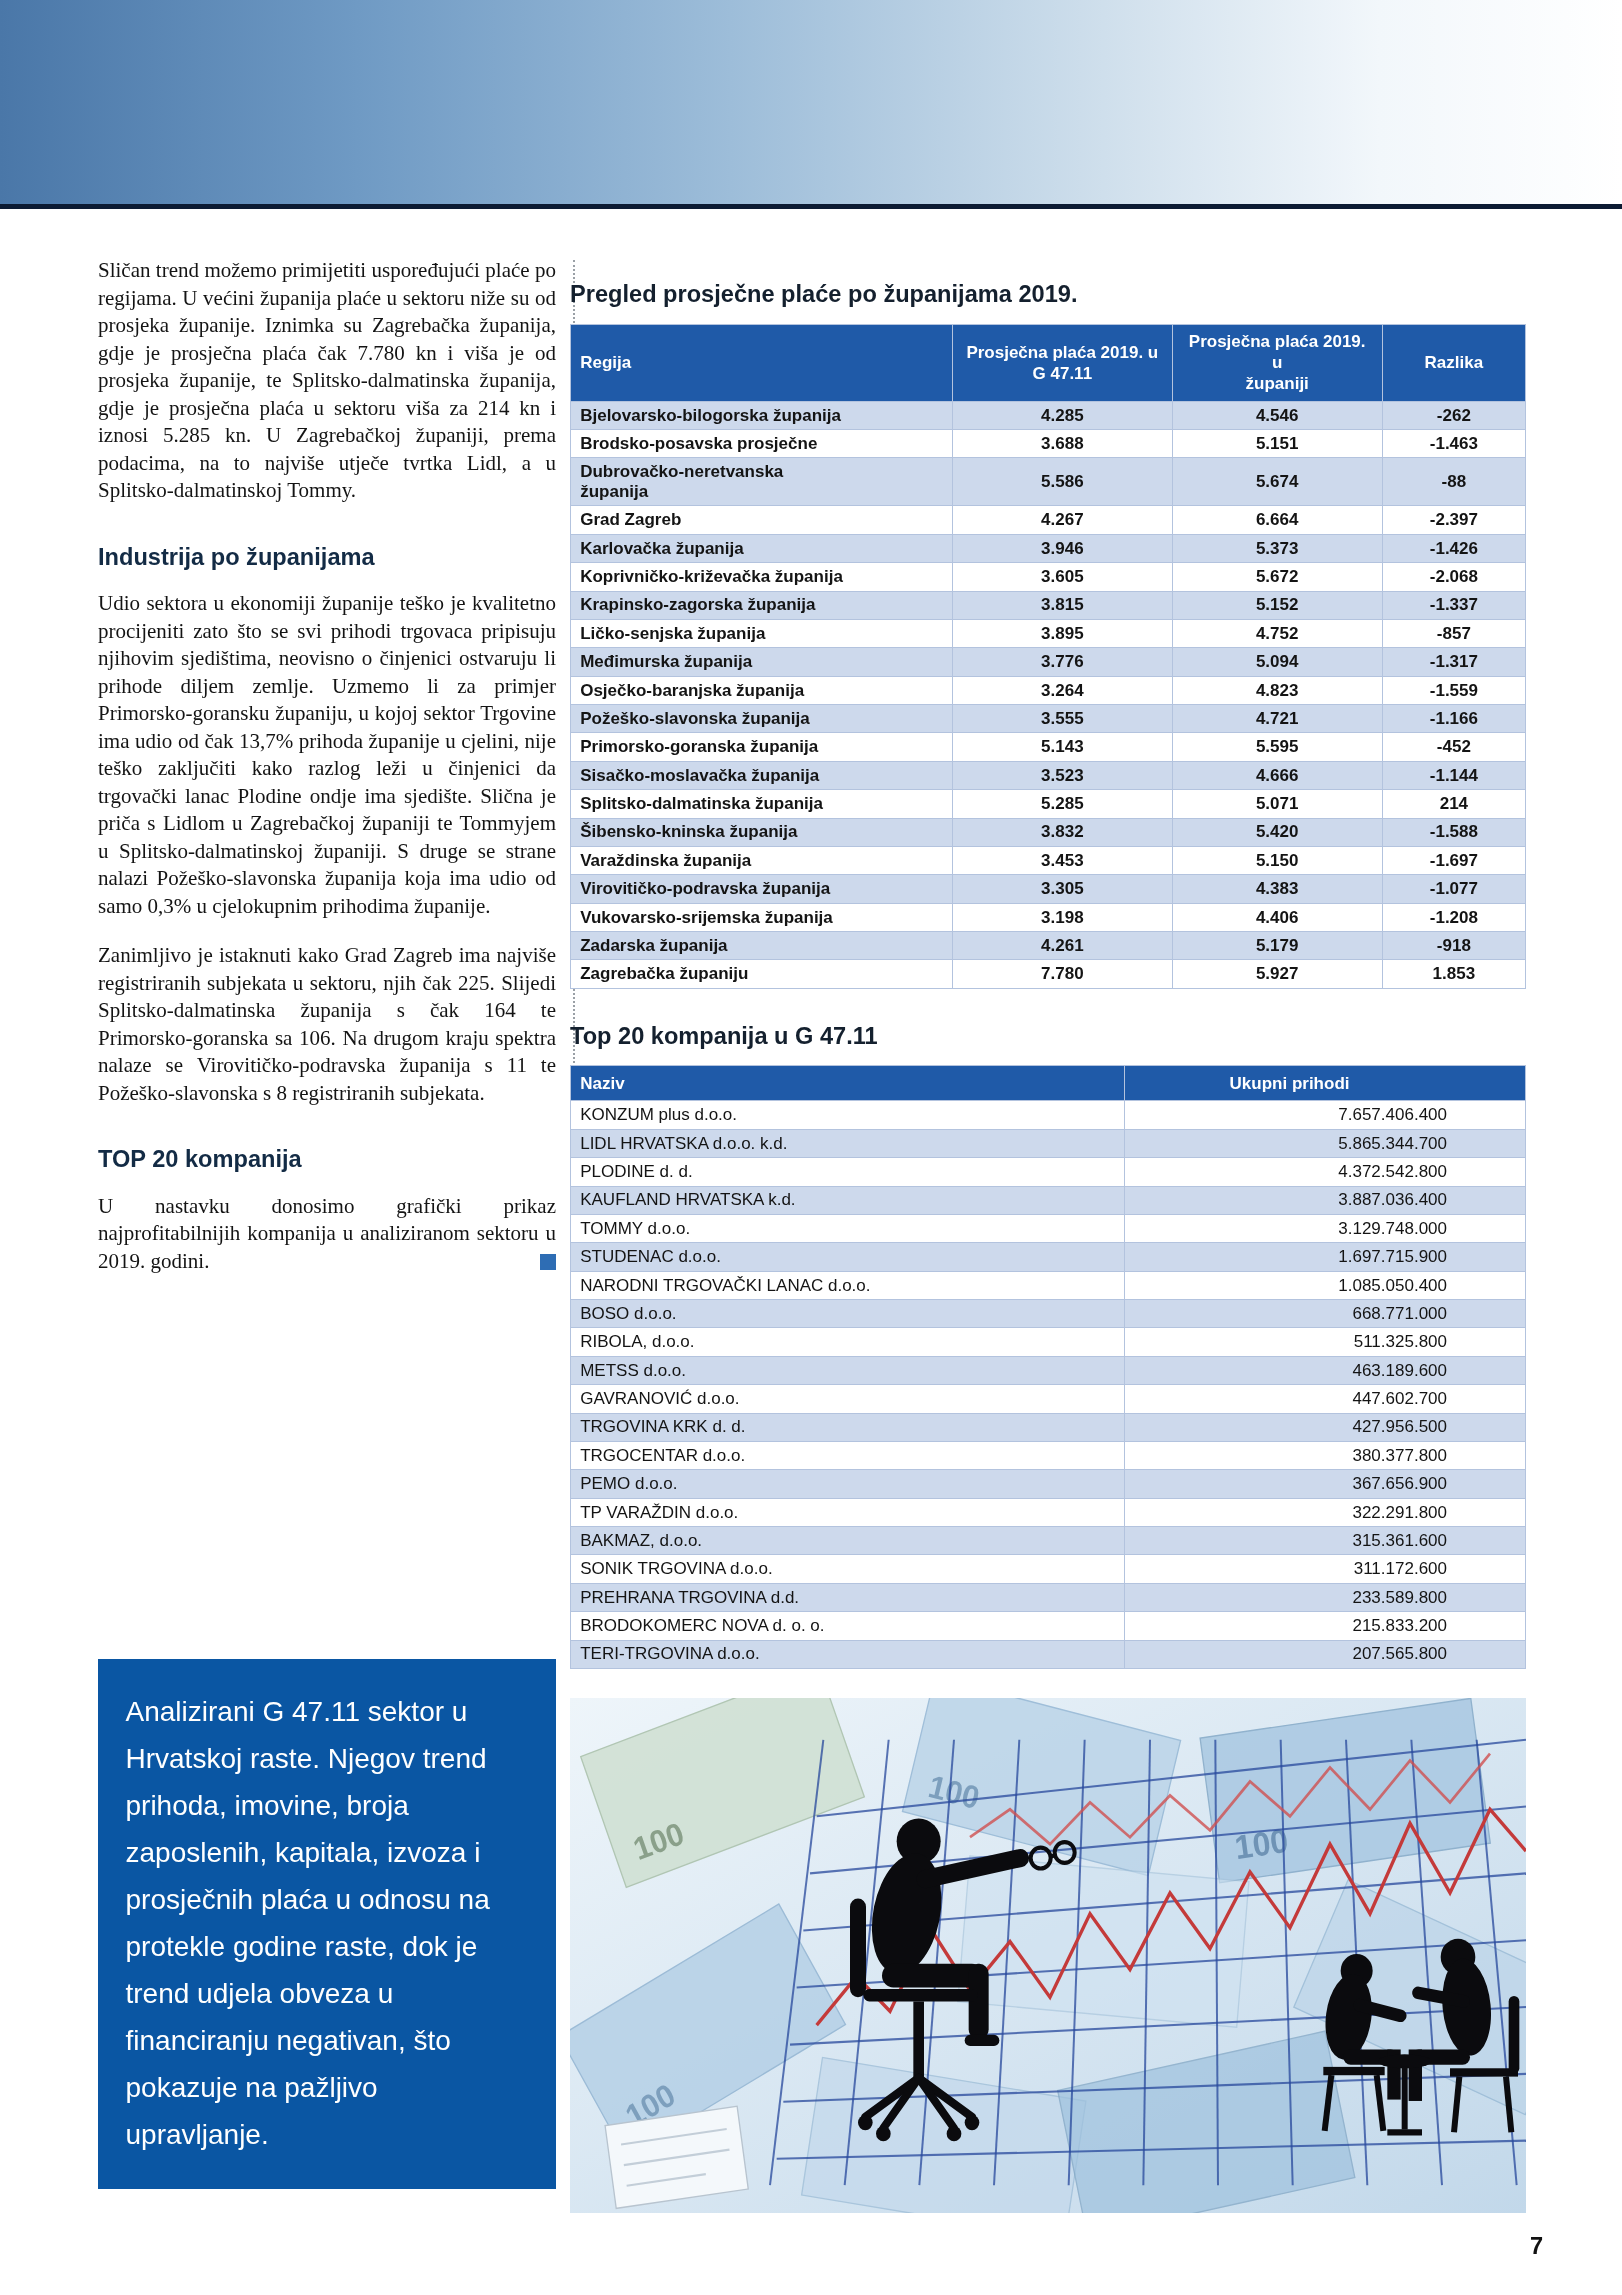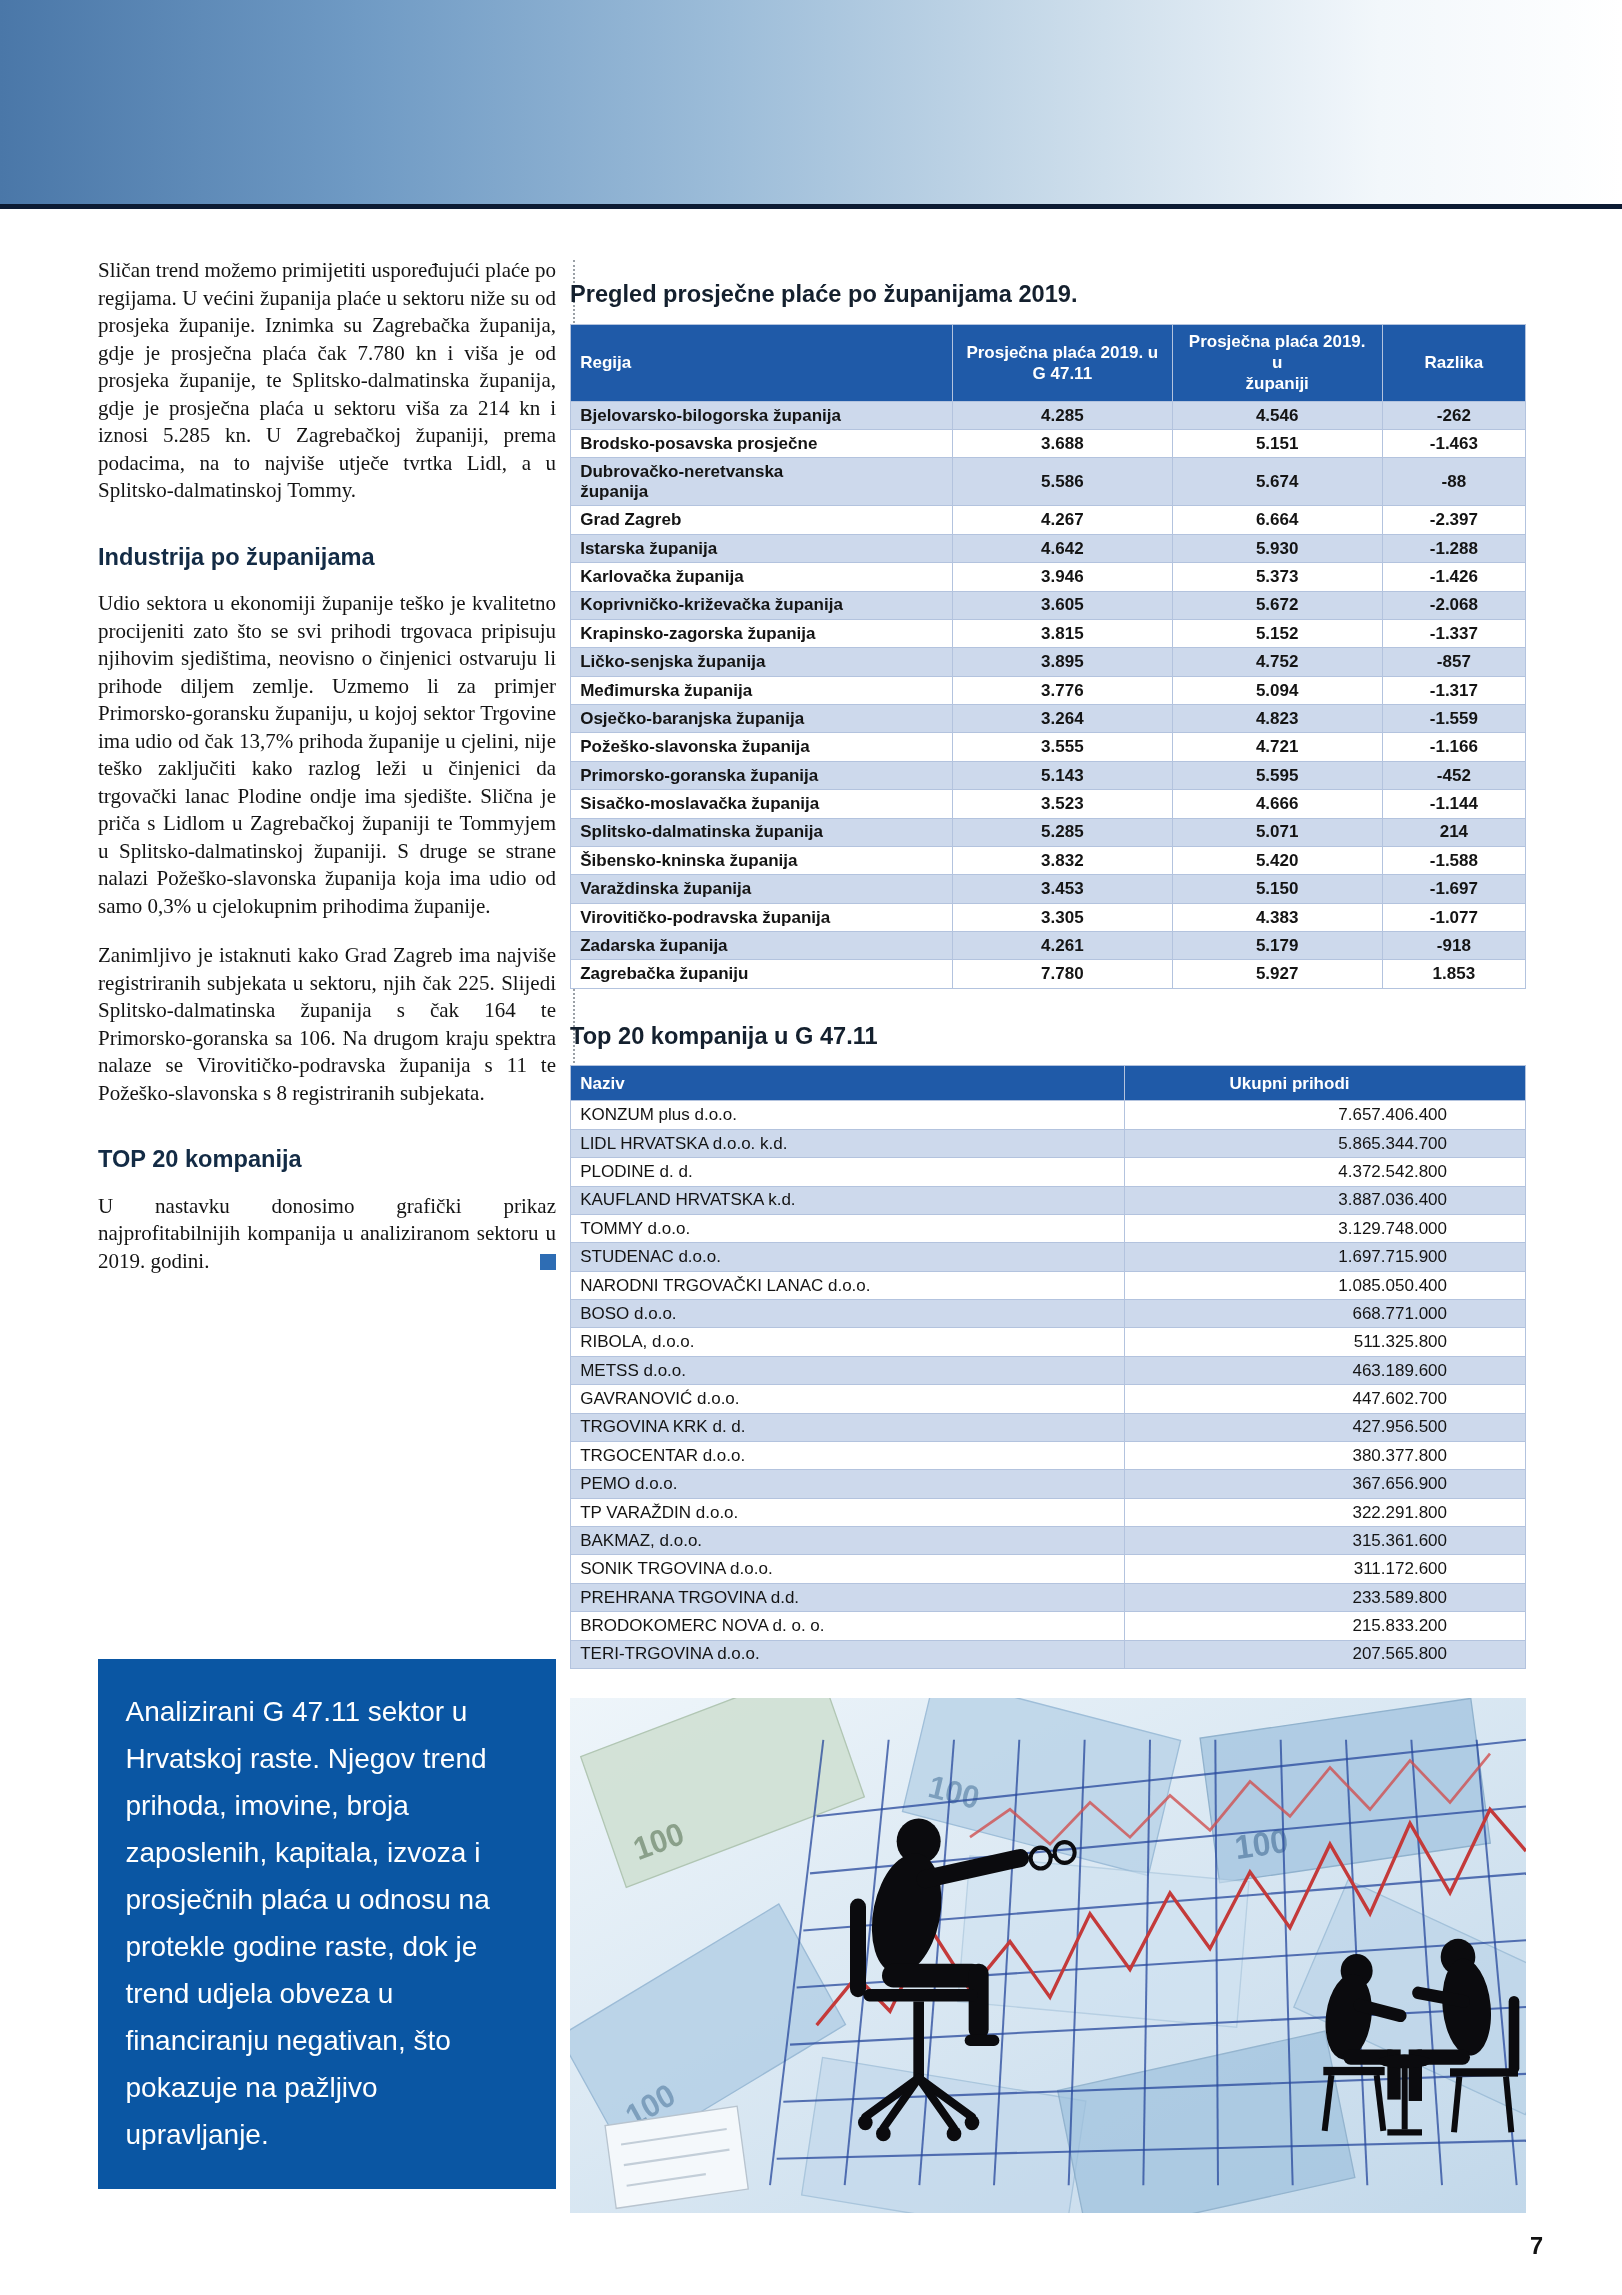--- a/index.html
+++ b/index.html
@@ -151,26 +151,20 @@
               <td>5.674</td>
               <td>-88</td>
             </tr>
             <tr>
               <td>Grad Zagreb</td>
               <td>4.267</td>
               <td>6.664</td>
               <td>-2.397</td>
             </tr>
             <tr>
-              <td>Istarska županija</td>
-              <td>4.642</td>
-              <td>5.930</td>
-              <td>-1.288</td>
-            </tr>
-            <tr>
               <td>Karlovačka županija</td>
               <td>3.946</td>
               <td>5.373</td>
               <td>-1.426</td>
             </tr>
             <tr>
               <td>Koprivničko-križevačka županija</td>
               <td>3.605</td>
               <td>5.672</td>
               <td>-2.068</td>
@@ -233,20 +227,26 @@
               <td>Varaždinska županija</td>
               <td>3.453</td>
               <td>5.150</td>
               <td>-1.697</td>
             </tr>
             <tr>
               <td>Virovitičko-podravska županija</td>
               <td>3.305</td>
               <td>4.383</td>
               <td>-1.077</td>
+            </tr>
+            <tr>
+              <td>Vukovarsko-srijemska županija</td>
+              <td>3.198</td>
+              <td>4.406</td>
+              <td>-1.208</td>
             </tr>
             <tr>
               <td>Zadarska županija</td>
               <td>4.261</td>
               <td>5.179</td>
               <td>-918</td>
             </tr>
             <tr>
               <td>Zagrebačka županiju</td>
               <td>7.780</td>

